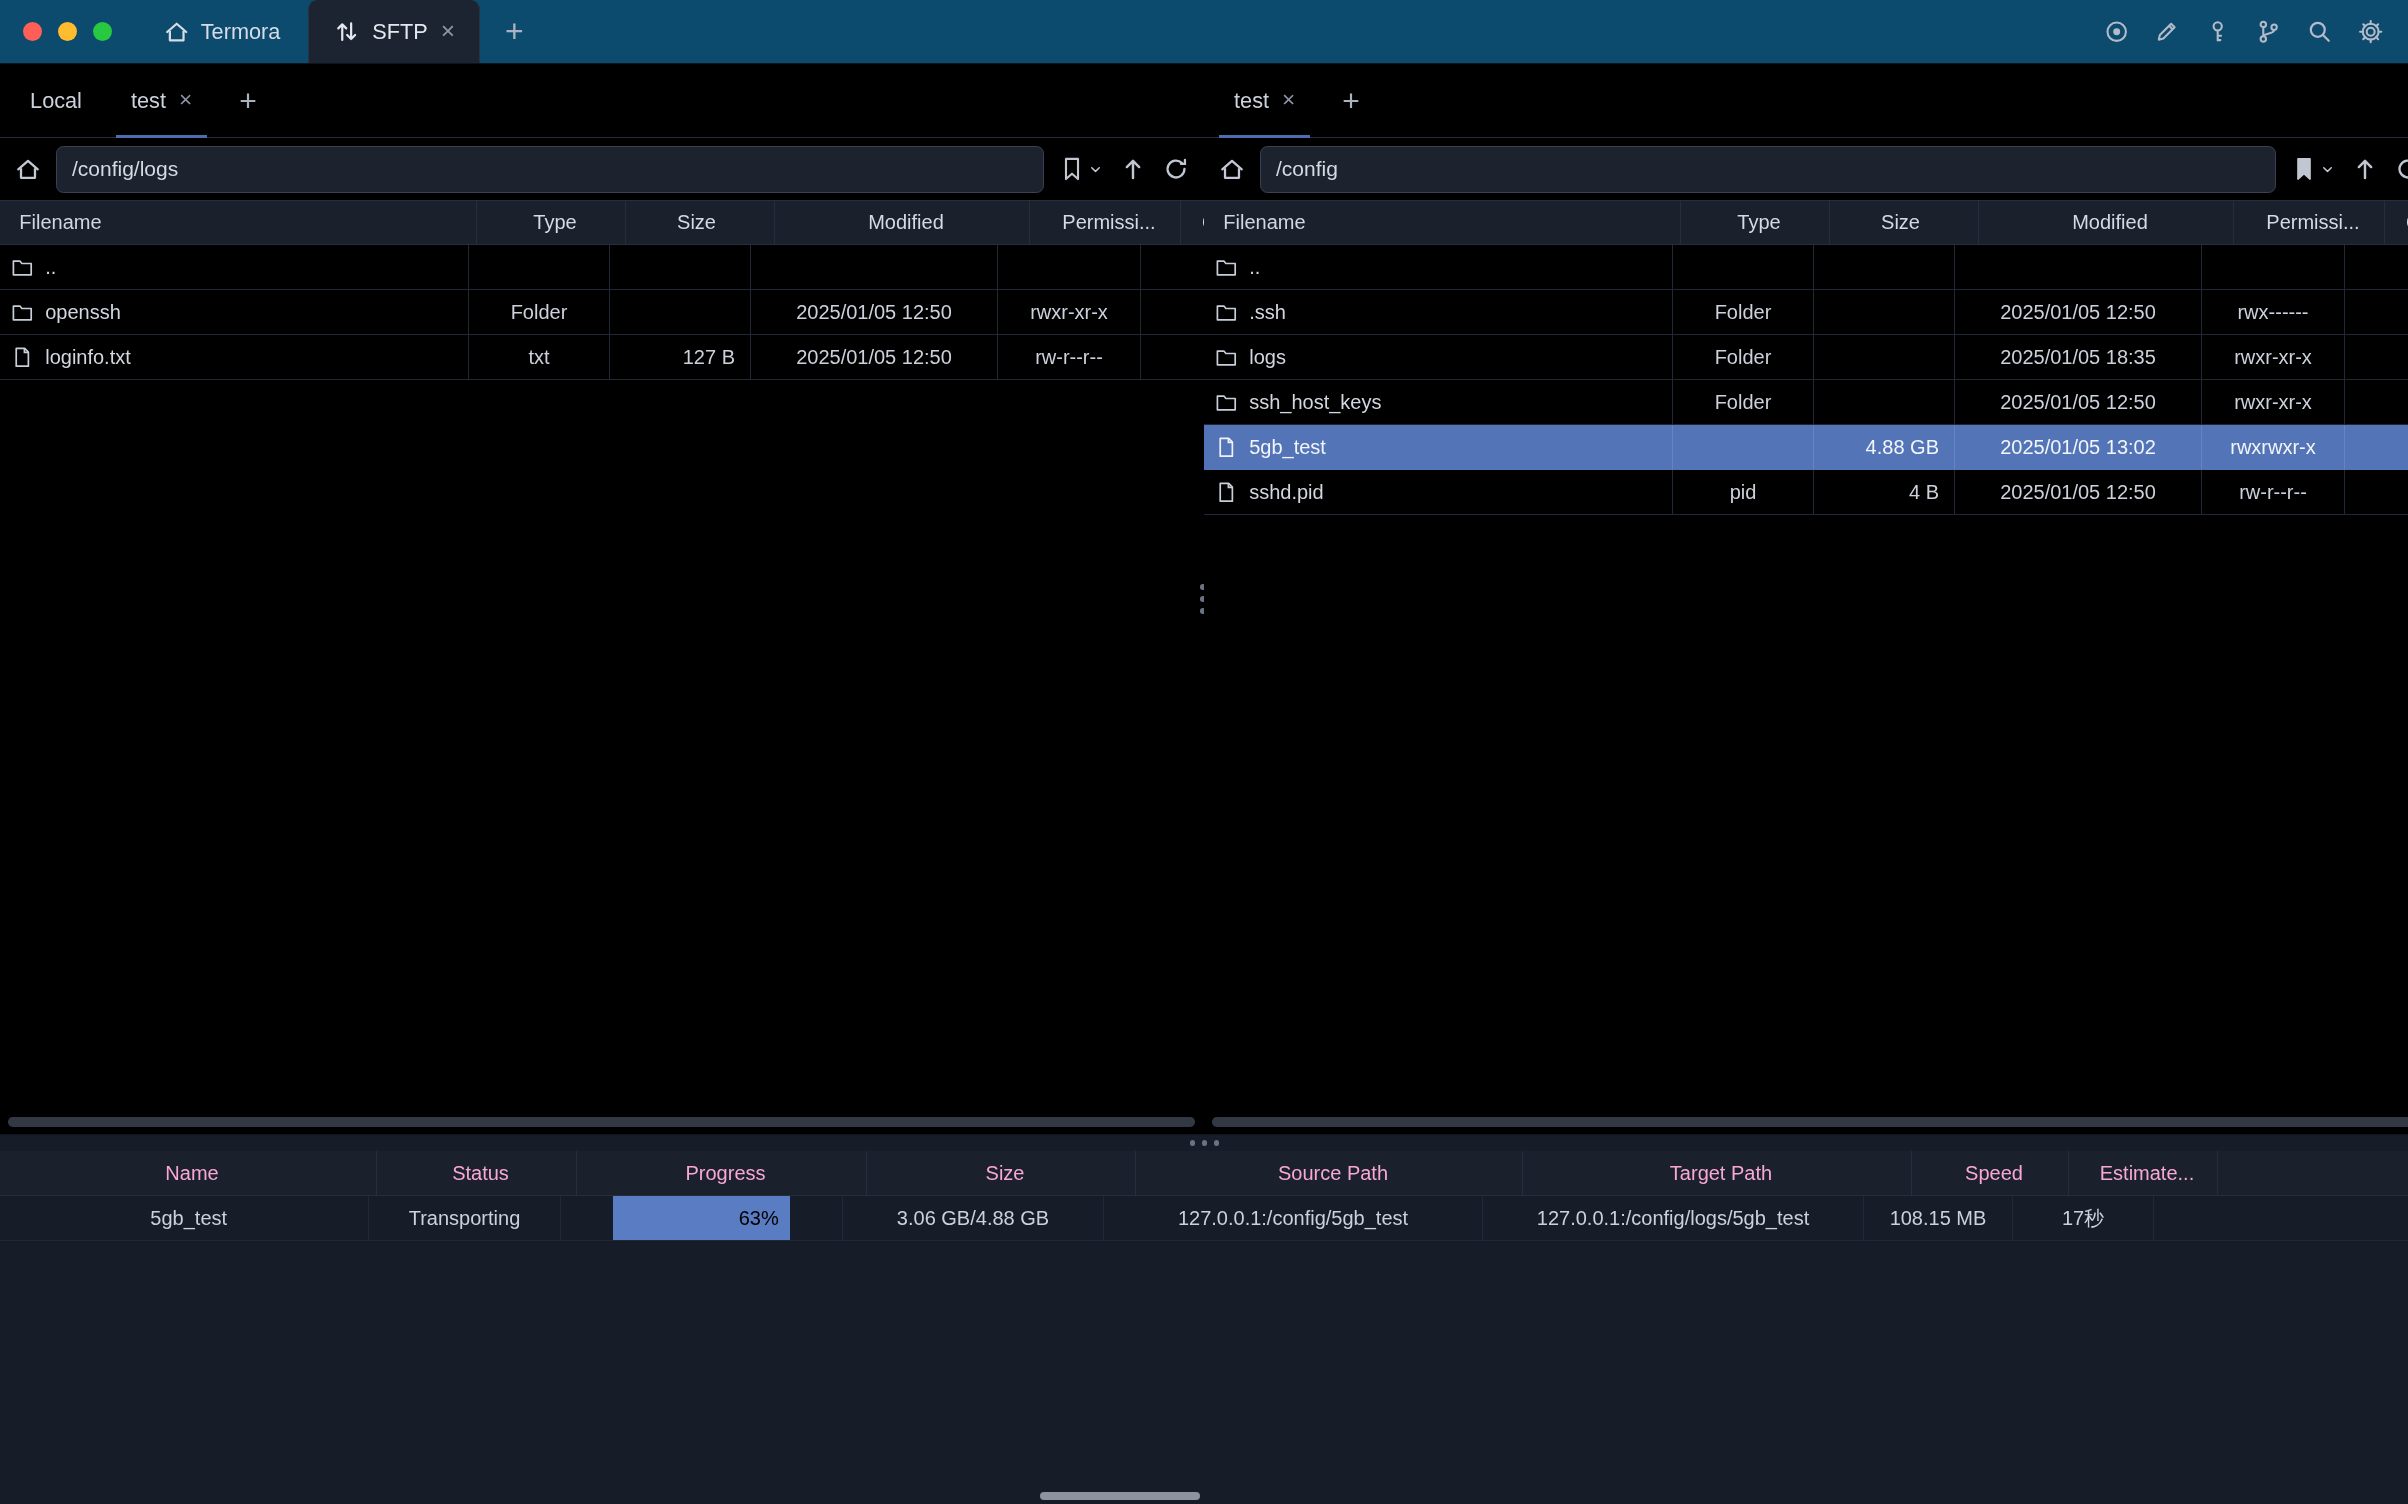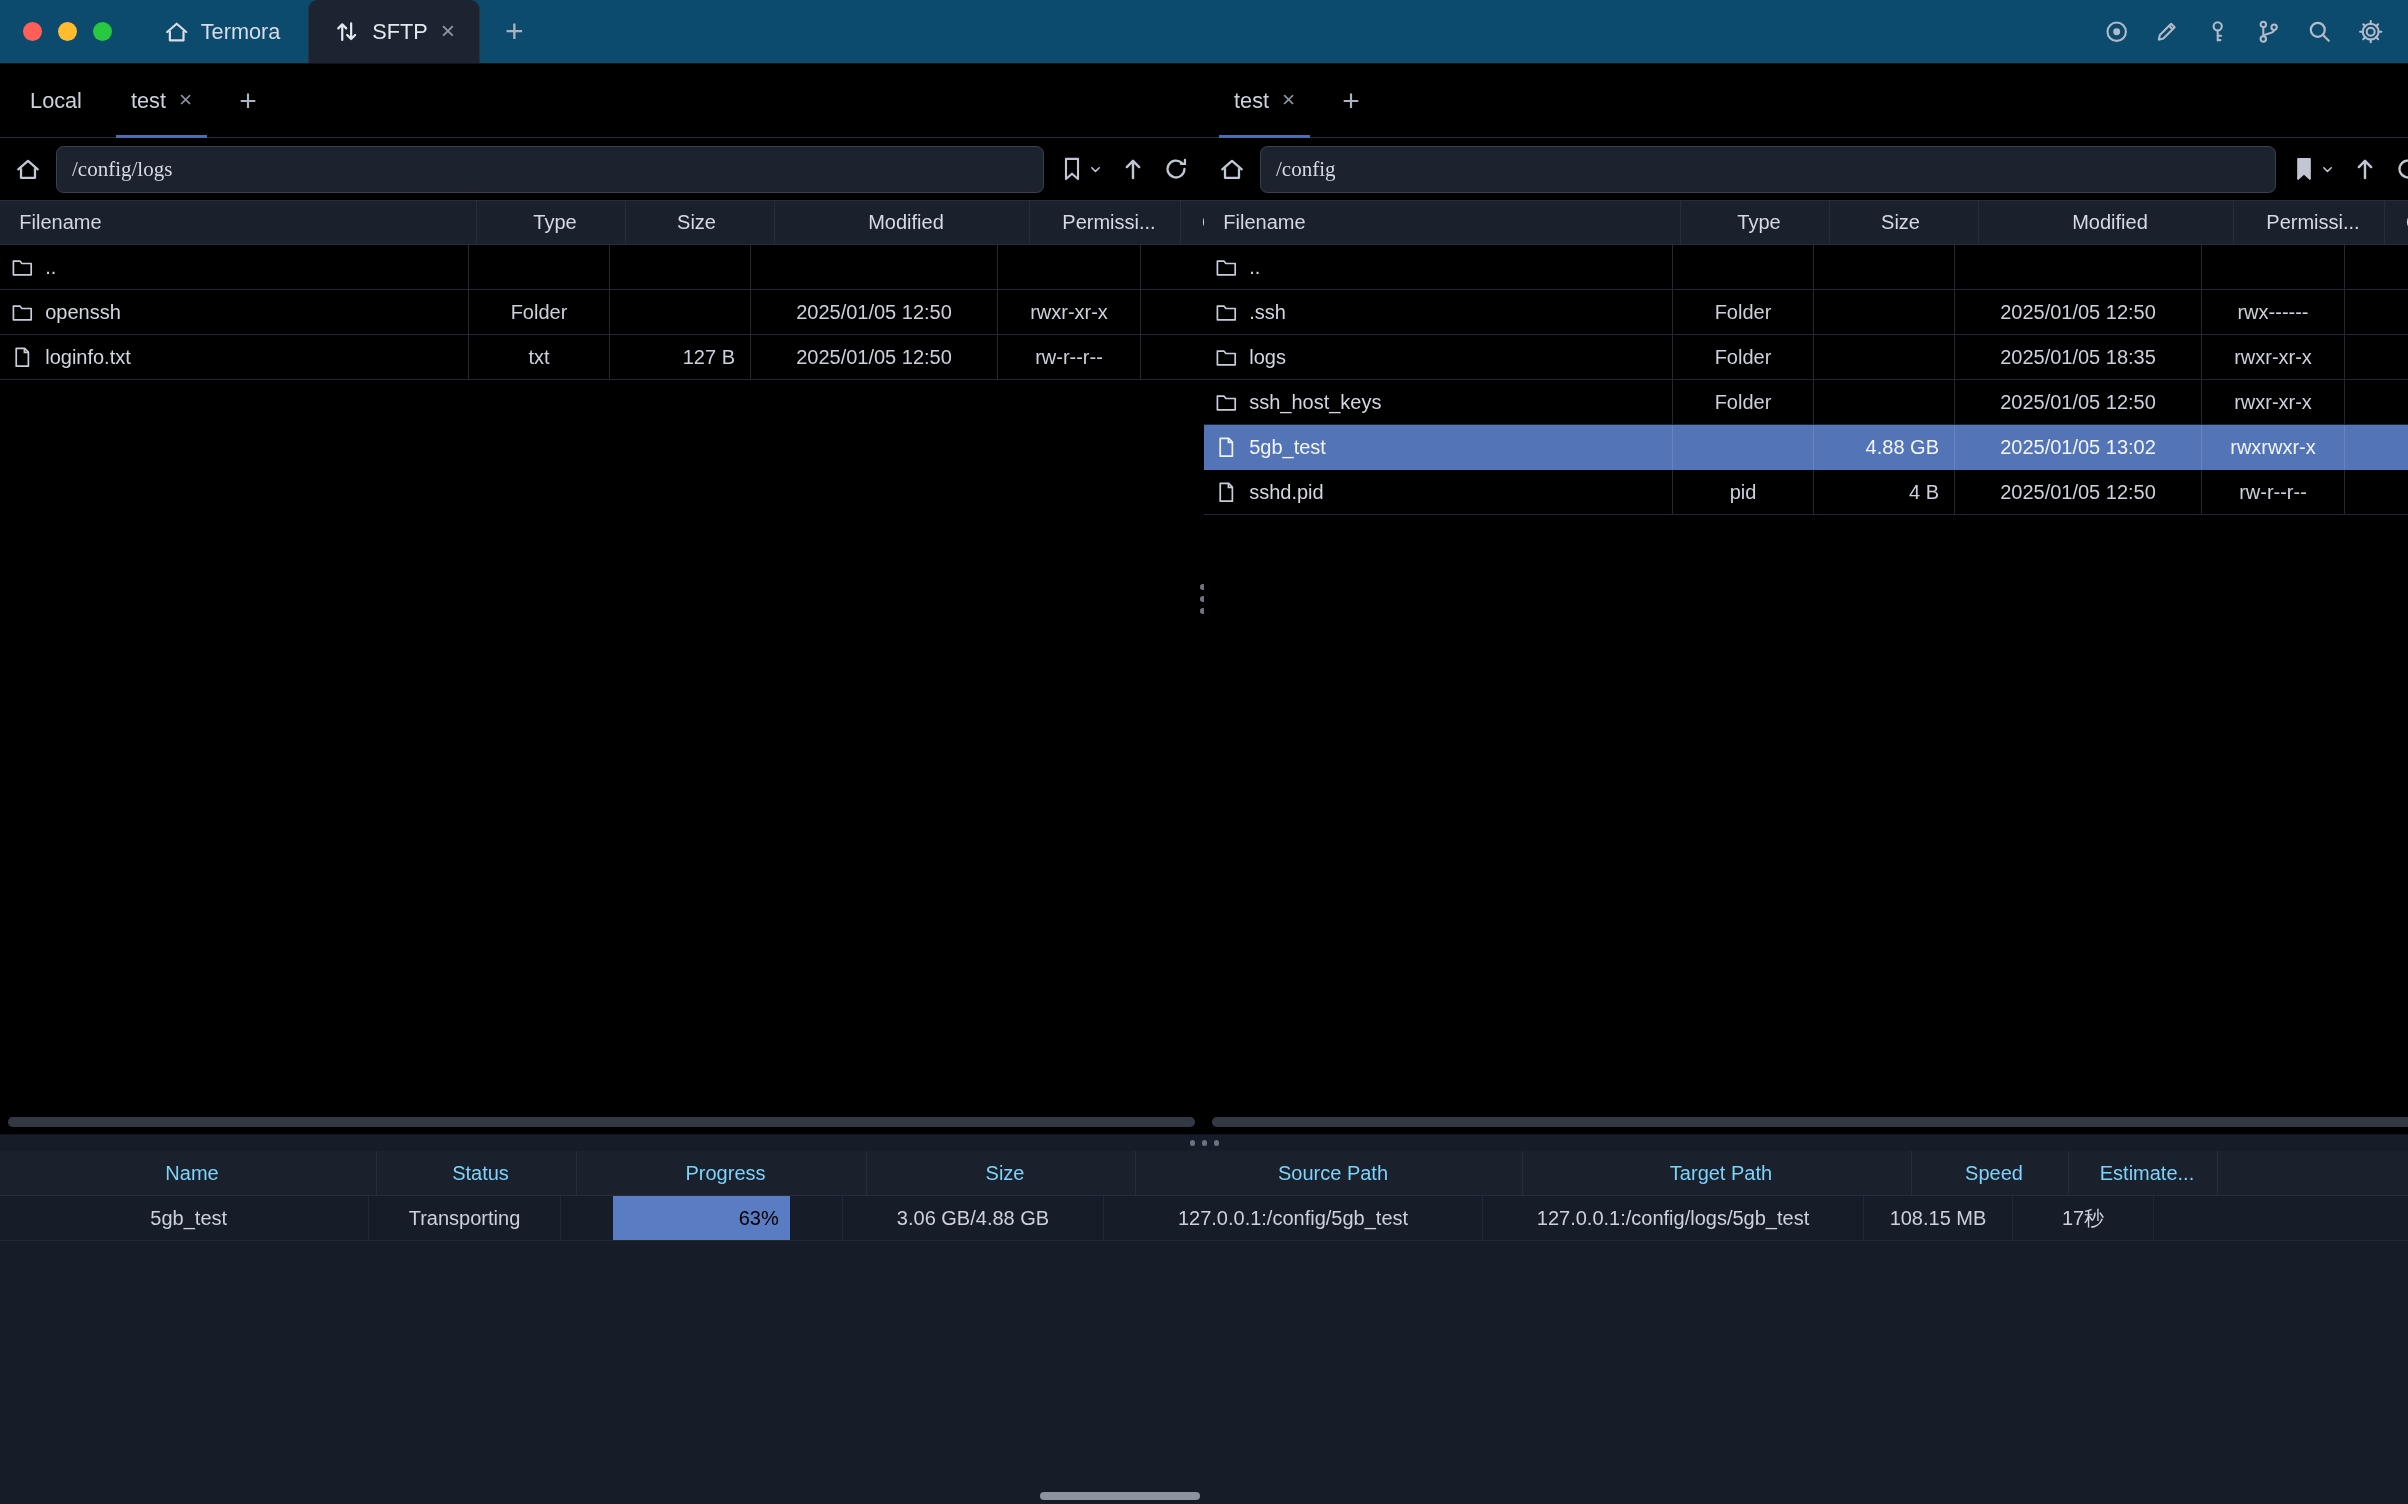--- a/index.html
+++ b/index.html
@@ -32,21 +32,21 @@
 
   .tabbar { height:74px; flex:0 0 74px; display:flex; align-items:stretch; border-bottom:0.9px solid #252c3a; padding-left:5.6px; }
   .ptab { display:flex; align-items:center; gap:13px; padding:0 24.5px; color:#ccd2dc; font-size:21.7px; position:relative; }
   .ptab.active::after { content:""; position:absolute; left:9.4px; right:9.4px; bottom:-0.9px; height:2.8px; background:#4c6db0; }
   .ptab .tab-close { font-size:22.6px; }
   .pane-newtab { display:flex; align-items:center; padding:0 22.6px; color:#aab2c0; font-size:30px; }
 
   .pathbar { height:62px; flex:0 0 62px; display:flex; align-items:center; gap:15px; padding:0 15px; }
   .pathbar .home { width:26px; height:26px; color:#c3cad6; flex:0 0 auto; }
   .path-input { flex:1; height:47px; background:#1c222e; border:1.9px solid #3a4252; border-radius:7.5px;
-    color:#d6dae2; font-size:21px; padding:0 15px; outline:none; font-family:Liberation Serif, serif; }
+    color:#d6dae2; font-size:21px; padding:0 15px; outline:none; font-family:Liberation Sans, sans-serif; }
   .path-actions { display:flex; align-items:center; gap:17px; color:#c0c7d3; }
   .bm-group { display:flex; align-items:center; gap:2.8px; }
   .pb-icon { width:26px; height:26px; } .pb-icon.sm { width:15px; height:15px; }
 
   
   .ftable-head { height:45px; flex:0 0 45px; display:flex; background:#1a202c; border-top:0.9px solid #262d3b; border-bottom:0.9px solid #262d3b; font-size:20px; color:#d5dae3; }
   .hcell { display:flex; align-items:center; justify-content:center; border-right:0.9px solid #262d3b; overflow:hidden; white-space:nowrap;margin-left:8px; }
   .frow { height:45px; flex:0 0 45px; display:flex; border-bottom:0.9px solid #212835; font-size:20px; color:#ccd1db; }
   .cell { display:flex; align-items:center; border-right:0.9px solid #222936; overflow:hidden; white-space:nowrap; }
   .c-file { width:469px; padding-left:11.3px; gap:11.3px; justify-content:flex-start; color:#d2d7e0; }
@@ -59,21 +59,21 @@
   .frow.selected { background:#5374b6; color:#f2f5fa; border-bottom-color:#5374b6; }
   .frow.selected .cell { border-right-color:rgba(255,255,255,0.12); color:#f2f5fa; }
   .frow.selected .fic { color:#eef2f8; }
   .pane-scrollbar { position:absolute; bottom:7.5px; left:7.5px; right:9.4px; height:9.4px; background:#323945; border-radius:4.7px; }
 
   
   .hdivider { height:17px; flex:0 0 17px; border-top:0.9px solid #10151d; display:flex; align-items:center; justify-content:center; background:#161c28; }
   .hgrip { display:flex; gap:6.6px; }
 
   
-  .ttable-head { height:45px; flex:0 0 45px; display:flex; background:#1a202c; border-bottom:0.9px solid #262d3b; font-size:20px; color:#7dd3fc; }
+  .ttable-head { height:45px; flex:0 0 45px; display:flex; background:#1a202c; border-bottom:0.9px solid #262d3b; font-size:20px; color:#f9a8d4; }
   .trow { height:45px; flex:0 0 45px; display:flex; border-bottom:0.9px solid #212835; font-size:20px; color:#ccd1db; }
   .t-name { width:369px; } .t-status { width:192px; } .t-prog { width:282px; }
   .t-size { width:261px; } .t-src { width:379px; } .t-tgt { width:381px; }
   .t-speed { width:149px; } .t-est { width:141px; } .t-fill { flex:1; border-right:none; }
   .trow .t-name { justify-content:flex-start; padding-left:9.4px; }
   .trow .cell { justify-content:center; }
   .progress-cell { padding:0; position:relative; }
   .progress-fill { height:100%; background:#5a7cc2; display:flex; align-items:center; justify-content:flex-end; padding-right:11.3px; color:#000000; font-size:20px; }
 
   .bottom-filler { flex:1; background:#161c28; position:relative; }

